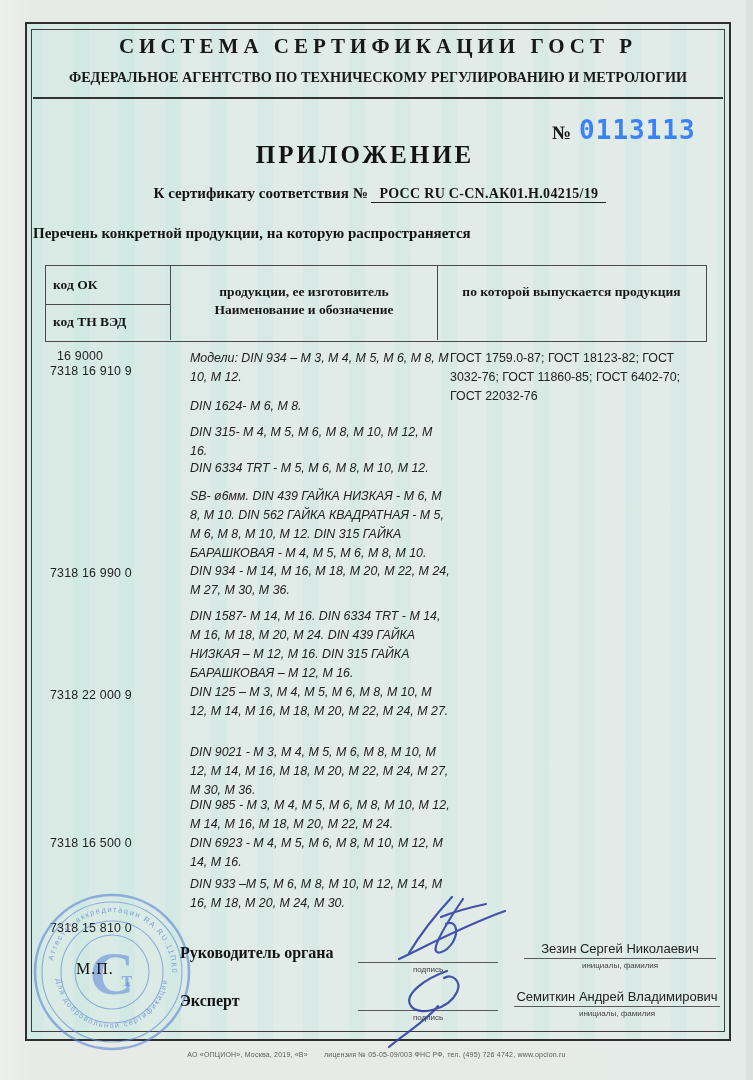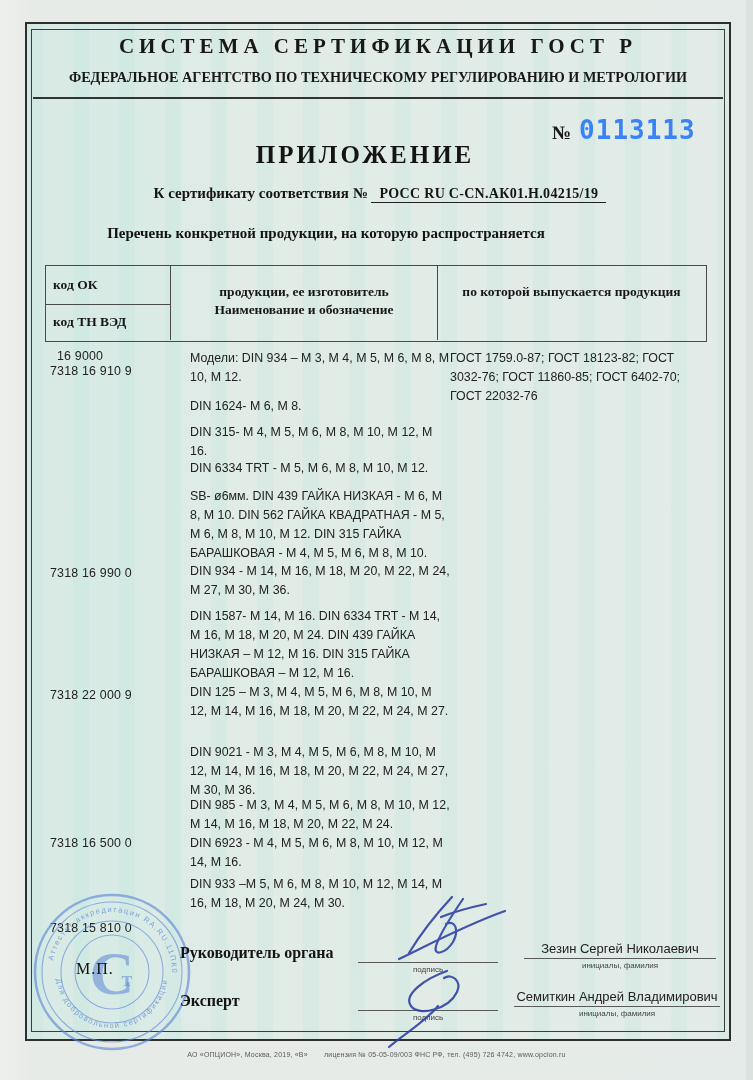--- a/index.html
+++ b/index.html
@@ -31,32 +31,32 @@
     letter-spacing:1px;color:#3b82f6;}
 
   .page-title{left:150px;top:141px;width:430px;text-align:center;font-family:"Liberation Serif",serif;
     font-weight:bold;font-size:25px;letter-spacing:3px;color:#141414;}
 
   .cert-line{left:60px;top:185px;width:640px;text-align:center;font-family:"Liberation Serif",serif;
     font-weight:bold;font-size:15px;color:#141414;}
   .cert-line .num{font-weight:bold;font-size:14px;border-bottom:1.5px solid #222;padding:0 8px 1px 8px;
     letter-spacing:.3px;}
 
-  .subtitle{left:33px;top:224px;width:586px;text-align:center;font-family:"Liberation Serif",serif;
+  .subtitle{left:33px;top:224px;width:586px;text-align:left;font-family:"Liberation Serif",serif;
     font-weight:bold;font-size:15px;line-height:19px;color:#141414;}
 
   
   .thead-box{left:45px;top:265px;width:660px;height:75px;border:1px solid #4a4a4a;}
   .vline{border-left:1px solid #4a4a4a;width:0;}
   .hline{border-top:1px solid #4a4a4a;height:0;}
   .th{font-family:"Liberation Serif",serif;font-weight:bold;font-size:13.5px;line-height:18px;color:#171717;}
 
   
   .code{font-size:12.4px;letter-spacing:.2px;color:#222;}
-  .para{left:190px;width:262px;font-size:12.4px;line-height:19px;color:#222;}
+  .para{left:190px;width:262px;font-size:12.4px;line-height:19px;color:#222;font-style:italic;}
   .docs{left:450px;width:247px;font-size:12.4px;line-height:19px;color:#222;}
 
   
   .sig-label{font-family:"Liberation Serif",serif;font-weight:bold;font-size:16px;color:#141414;}
   .uline{border-bottom:1.2px solid #5a5a5a;height:0;}
   .caption{font-size:8px;color:#444;text-align:center;}
   .name{font-size:13px;color:#222;text-align:center;}
   .mp{font-family:"Liberation Serif",serif;font-size:16px;color:#111;letter-spacing:1px;}
 
   .fine{left:0;top:1051px;width:753px;text-align:center;font-size:7px;color:#5b5b5b;letter-spacing:.2px;}

